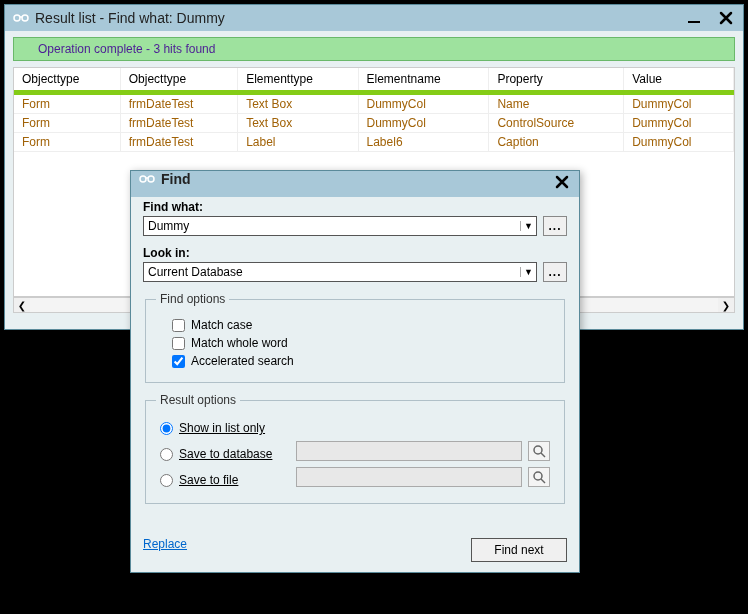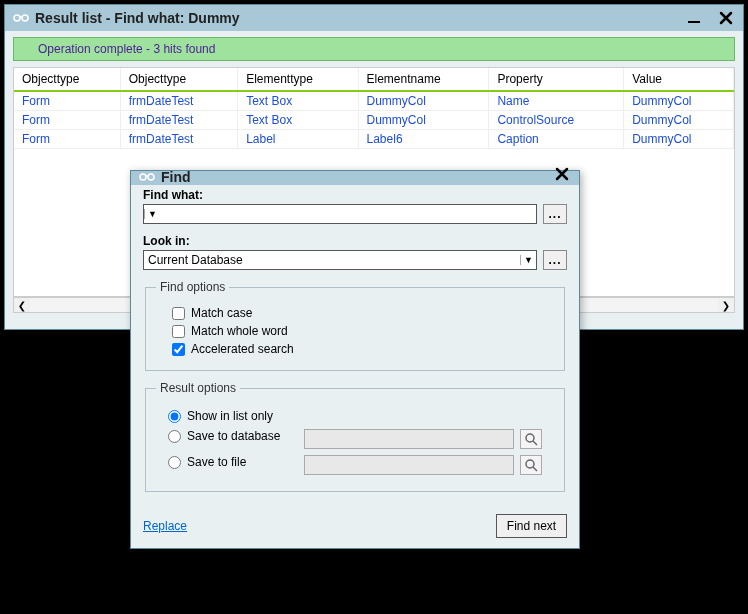--- a/index.html
+++ b/index.html
@@ -33,21 +33,21 @@
     }
     .titlebar-main .icon {
       width: 16px;
       height: 16px;
       display: inline-flex;
       align-items: center;
       justify-content: center;
     }
     .titlebar-main .title {
       font-size: 14px;
-      font-weight: bold;
+      font-weight: normal;
       color: #222;
       flex: 1;
     }
     .titlebar-main .btn {
       width: 26px;
       height: 22px;
       display: flex;
       align-items: center;
       justify-content: center;
       font-size: 18px;
@@ -70,32 +70,32 @@
       height: 230px;
       overflow: hidden;
     }
     table {
       width: 100%;
       border-collapse: collapse;
       font-size: 12px;
     }
     th {
       text-align: left;
-      border-bottom: 2px solid #84cc16;
+      border-bottom: 5px solid #84cc16;
       border-right: 1px solid #eee;
       padding: 4px 8px;
       font-weight: normal;
       color: #000;
       background: #fff;
     }
     td {
       border-bottom: 1px solid #eee;
       border-right: 1px solid #eee;
       padding: 2px 8px;
-      color: #1d4ed8;
+      color: #a16207;
     }
     .scrollbar-wrap {
       margin: 0 8px 0 8px;
       height: 16px;
       display: flex;
       align-items: center;
       background: #f0f0f0;
       border: 1px solid #ccc;
     }
     .scroll-arrow {
@@ -114,23 +114,23 @@
       position: absolute;
       left: 130px;
       top: 170px;
       width: 450px;
       background: #e8f0f2;
       border: 1px solid #5a8a9a;
       box-shadow: 2px 2px 8px rgba(0,0,0,0.3);
     }
     .titlebar-find {
       background: #a8c8d8;
-      height: 14px;
-      display: flex;
-      align-items: flex-end;
+      height: 26px;
+      display: flex;
+      align-items: flex-start;
       padding: 0 4px 0 8px;
       gap: 6px;
     }
     .titlebar-find .title {
       font-size: 14px;
       font-weight: bold;
       color: #222;
       flex: 1;
     }
     .titlebar-find .btn {
@@ -211,23 +211,24 @@
       gap: 6px;
       margin: 4px 16px;
       font-size: 12px;
       color: #000;
     }
     .opt-row input[type="checkbox"], .opt-row input[type="radio"] {
       margin: 0;
     }
     .result-row {
       display: flex;
-      align-items: flex-start;
-      gap: 6px;
-      margin: 6px 12px;
+      align-items: flex-end;
+      gap: 6px;
+      margin: 6px 4px;
+      text-decoration: underline;
     }
     .result-row label {
       display: flex;
       align-items: center;
       gap: 6px;
       width: 130px;
       font-size: 12px;
     }
     .result-row .txt {
       flex: 1;
@@ -251,26 +252,27 @@
       padding: 6px 12px 10px 12px;
     }
     .footer .link {
       color: #0066cc;
       text-decoration: underline;
       cursor: pointer;
       font-size: 12px;
     }
     .footer .spacer { flex: 1; }
     .footer button {
-      width: 71px;
+      width: 96px;
       height: 24px;
       border: 1px solid #555;
       background: #f0f0f0;
       font-size: 12px;
       cursor: pointer;
+      margin-top: 12px;
     }
     svg { display: block; }
   </style>
 </head>
 <body>
 
 <div class="window-main">
   <div class="titlebar-main">
     <span class="icon">
       <svg width="16" height="16" viewBox="0 0 16 16">
@@ -356,20 +358,21 @@
       <svg width="14" height="14" viewBox="0 0 14 14">
           <path d="M2 2 L12 12 M12 2 L2 12" stroke="#000" stroke-width="2.5" stroke-linecap="round"></path>
         </svg>
     </span>
   </div>
 
   <div class="find-body">
     <div class="field-label">Find what:</div>
     <div class="field-row">
       <div class="combo">
+        <input type="text" value="Dummy" style="">
         <div class="drop">▼</div>
       </div>
       <div class="dotbtn">...</div>
     </div>
 
     <div class="field-label">Look in:</div>
     <div class="field-row">
       <div class="combo">
         <input type="text" value="Current Database" style="">
         <div class="drop">▼</div>

